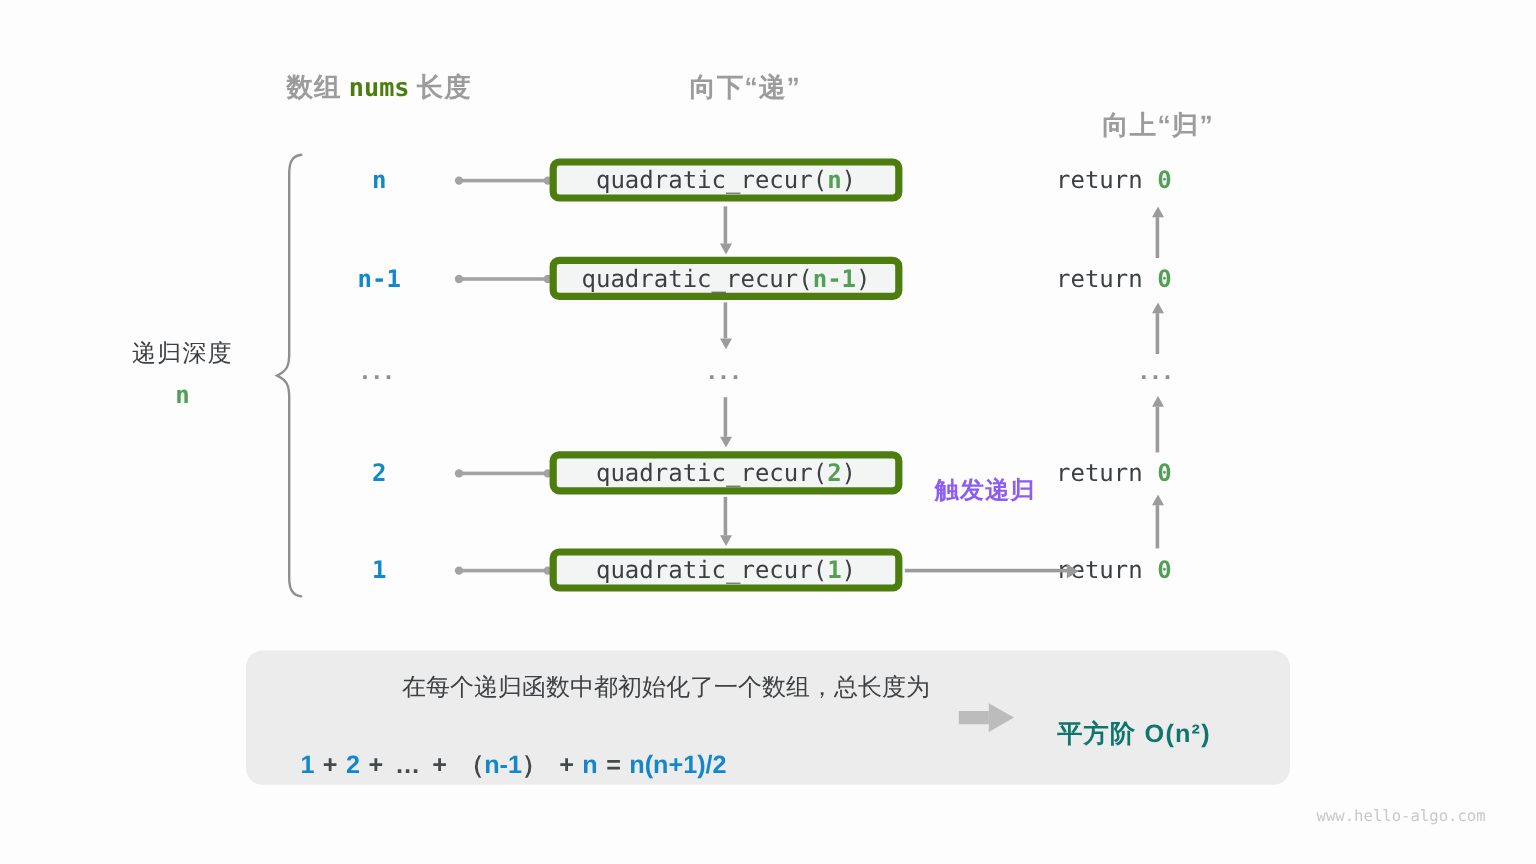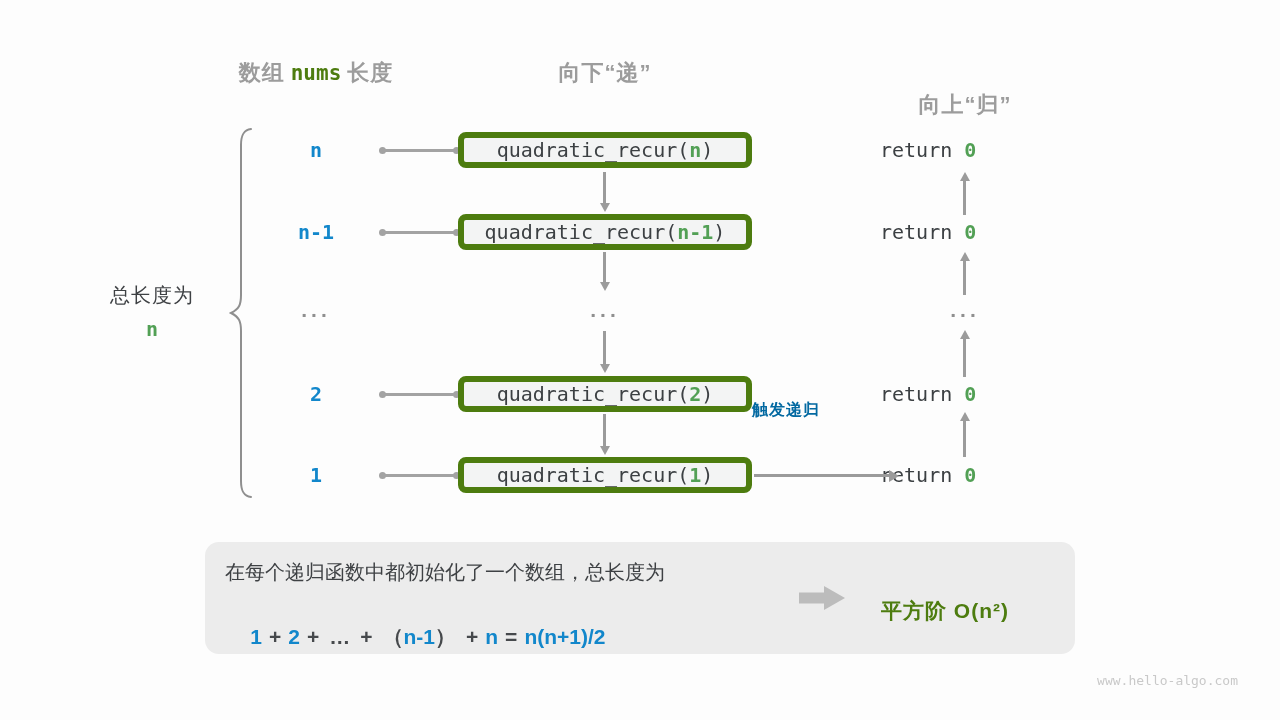--- a/index.html
+++ b/index.html
@@ -74,53 +74,53 @@
   }
   
   .a-right{left:754px;top:474px;width:136px;height:3px;background:#9b9b9b;}
   .a-right::after{
     content:'';position:absolute;right:-9px;top:-4.5px;
     border:6px solid transparent;border-right:none;border-left:10px solid #9b9b9b;
   }
 
   
   .base-note{
-    left:752px;top:393px;width:138px;text-align:left;
-    font-size:16px;font-weight:700;color:#0369a1;line-height:33px;letter-spacing:1px;
+    left:752px;top:393px;width:138px;text-align:center;
+    font-size:20px;font-weight:700;color:#8b5cf6;line-height:33px;letter-spacing:1px;
   }
 
   
   .panel{left:205px;top:542px;width:870px;height:112px;background:#ececec;border-radius:14px;}
-  .desc{left:225px;top:559px;width:550px;text-align:left;font-size:20px;color:#3e4144;}
+  .desc{left:225px;top:559px;width:550px;text-align:right;font-size:20px;color:#3e4144;}
   .formula{left:225px;top:599px;width:550px;text-align:left;font-size:21px;font-weight:700;white-space:pre;}
   .formula .f-op{color:#46494c;font-weight:600;margin:0 5px;}
   .formula .f-num{color:#1287cb;margin:0 2px;}
   .big-arrow{left:797px;top:584px;}
   .result-label{left:855px;top:557px;width:180px;text-align:center;font-size:20px;font-weight:700;color:#3a3d40;letter-spacing:1px;}
-  .result-value{left:845px;top:597px;width:200px;text-align:center;font-size:21px;font-weight:700;color:#4d7c0f;letter-spacing:1px;}
+  .result-value{left:845px;top:597px;width:200px;text-align:center;font-size:21px;font-weight:700;color:#0f766e;letter-spacing:1px;}
 
   .watermark{left:1060px;top:673px;width:178px;text-align:right;font-size:13px;color:#c9c9c9;}
 </style>
 </head>
 <body>
 
 <div class="canvas">
 
   <div class="abs hdr" style="left:196px;width:240px;">
     <span>数组</span><span class="code mono blue bold">nums</span><span>长度</span>
   </div>
-  <div class="abs hdr" style="left:505px;width:200px;">向下“递”</div>
+  <div class="abs hdr" style="left:521px;width:200px;">向下“递”</div>
   <div class="abs hdr" style="left:865px;width:200px;margin-top:32px;">向上“归”</div>
 
   <svg class="abs brace-svg" width="28" height="372" viewBox="0 0 28 372">
     <path d="M 25 2 C 17 3 15 9 15 18 L 15 168 C 15 178 13 182 5 186 C 13 190 15 194 15 204 L 15 354 C 15 363 17 369 25 370" stroke="#8f8f8f" stroke-width="2" fill="none" stroke-linecap="round"></path>
   </svg>
 
   <div class="abs depth-title">
-    <div class="t1">总长度为</div>
+    <div class="t1">递归深度</div>
     <div class="t2 mono green bold">n</div>
   </div>
 
   <div class="abs depth mono" style="top:136px;">n</div>
   <div class="abs depth mono" style="top:218px;">n-1</div>
   <div class="abs ellip" style="left:256px;top:296px;">...</div>
   <div class="abs depth mono" style="top:380px;">2</div>
   <div class="abs depth mono" style="top:461px;">1</div>
 
   <div class="abs conn" style="top:149px;"></div>

